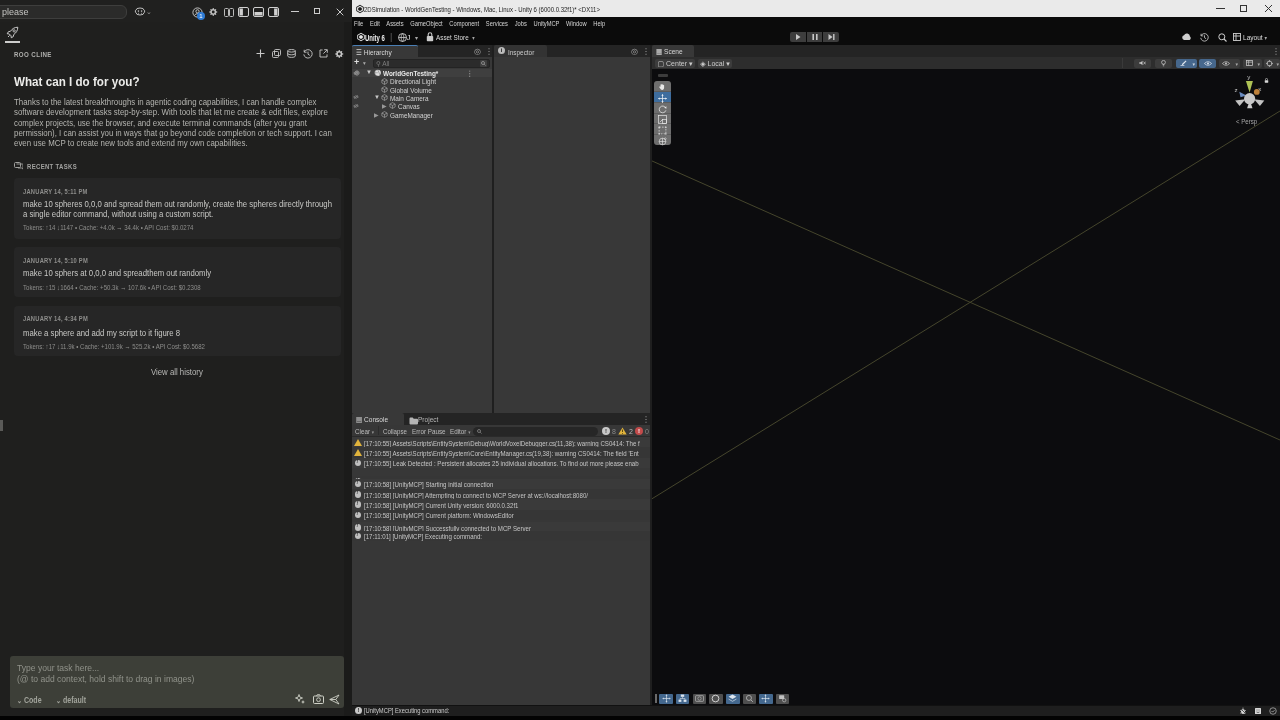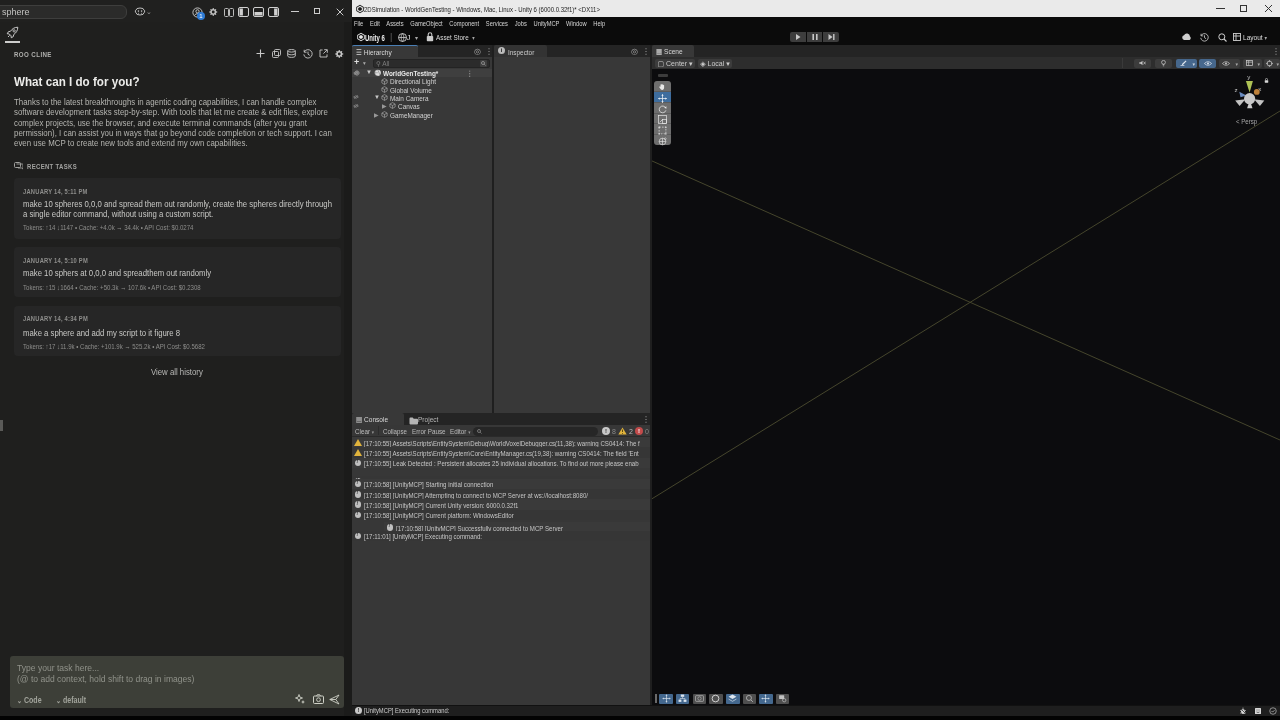--- a/index.html
+++ b/index.html
@@ -18,21 +18,21 @@
   .bb { top:624.5px; width:13.5px; height:10px; border-radius:1px; display:flex; align-items:center; justify-content:center; }
 </style>
 </head>
 <body>
 <div id="root">
 
   <div class="abs" id="vscode" style="left:0; top:0; width:352px; height:716px; background:#1f1f1e; overflow:hidden;">
 
     <div class="abs" style="left:0; top:0; width:352px; height:22px; background:#20201f;"></div>
     <div class="abs" style="left:-40px; top:5px; width:167px; height:14px; background:#2b2b2a; border:1px solid #3e3e3d; border-radius:6px;"></div>
-    <div class="abs" style="left:2px; top:7px; font-size:9px; color:#c3c3c1;">sphere</div>
+    <div class="abs" style="left:2px; top:7px; font-size:9px; color:#c3c3c1;">please</div>
 
     <svg class="abs" style="left:134px; top:7px;" width="12" height="10" viewBox="0 0 12 10">
       <path d="M2 3.2 Q2 1 6 1 Q10 1 10 3.2 L10.6 3.5 L10.6 5.2 L10 5.5 Q10 8 6 8 Q2 8 2 5.5 L1.4 5.2 L1.4 3.5 Z" fill="none" stroke="#bdbdbd" stroke-width="1"></path>
       <circle cx="4.4" cy="4.1" r="0.8" fill="#bdbdbd"></circle>
         <circle cx="7.6" cy="4.1" r="0.8" fill="#bdbdbd"></circle>
       <path d="M4.2 6.1 L5 6.6 M7.8 6.1 L7 6.6" stroke="#bdbdbd" stroke-width="0.9"></path>
     </svg>
     <div class="abs" style="left:146px; top:8px; font-size:7px; color:#9a9a9a;">⌄</div>
 
     <svg class="abs" style="left:192px; top:7px;" width="11" height="11" viewBox="0 0 11 11">
@@ -360,21 +360,21 @@
           <span>[17:10:58] [UnityMCP] Attempting to connect to MCP Server at ws://localhost:8080/</span>
         </div>
       <div class="crow" style="top:62.4px;">
           <i class="i"></i>
           <span>[17:10:58] [UnityMCP] Current Unity version: 6000.0.32f1</span>
         </div>
       <div class="crow" style="top:72.8px;">
           <i class="i"></i>
           <span>[17:10:58] [UnityMCP] Current platform: WindowsEditor</span>
         </div>
-      <div class="crow" style="top:85px;margin-left:32px;">
+      <div class="crow" style="top:85px;">
           <i class="i"></i>
           <span>[17:10:58] [UnityMCP] Successfully connected to MCP Server</span>
         </div>
       <div class="crow" style="top:93.6px;">
           <i class="i"></i>
           <span>[17:11:01] [UnityMCP] Executing command:</span>
         </div>
     </div>
 
     <div class="abs" style="left:298px; top:45px; width:2px; height:660px; background:#1f1f1f;"></div>

